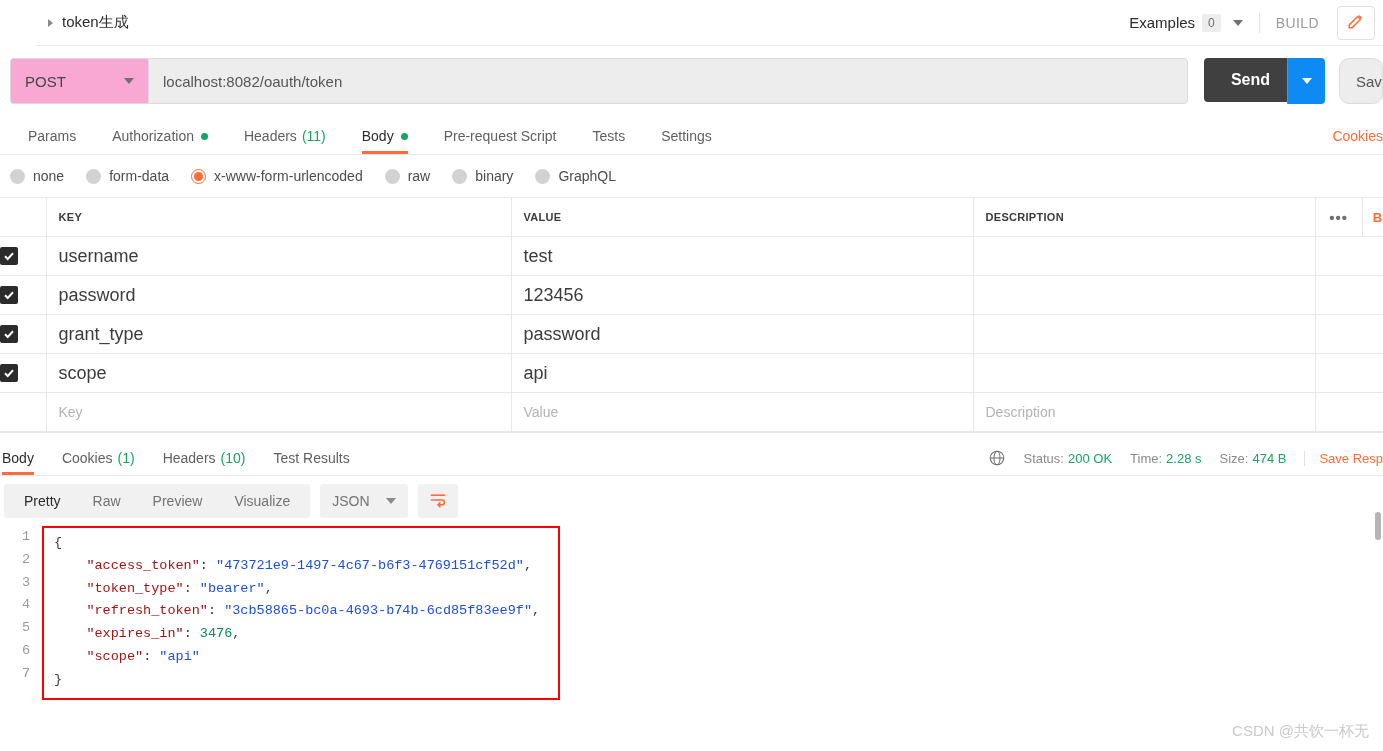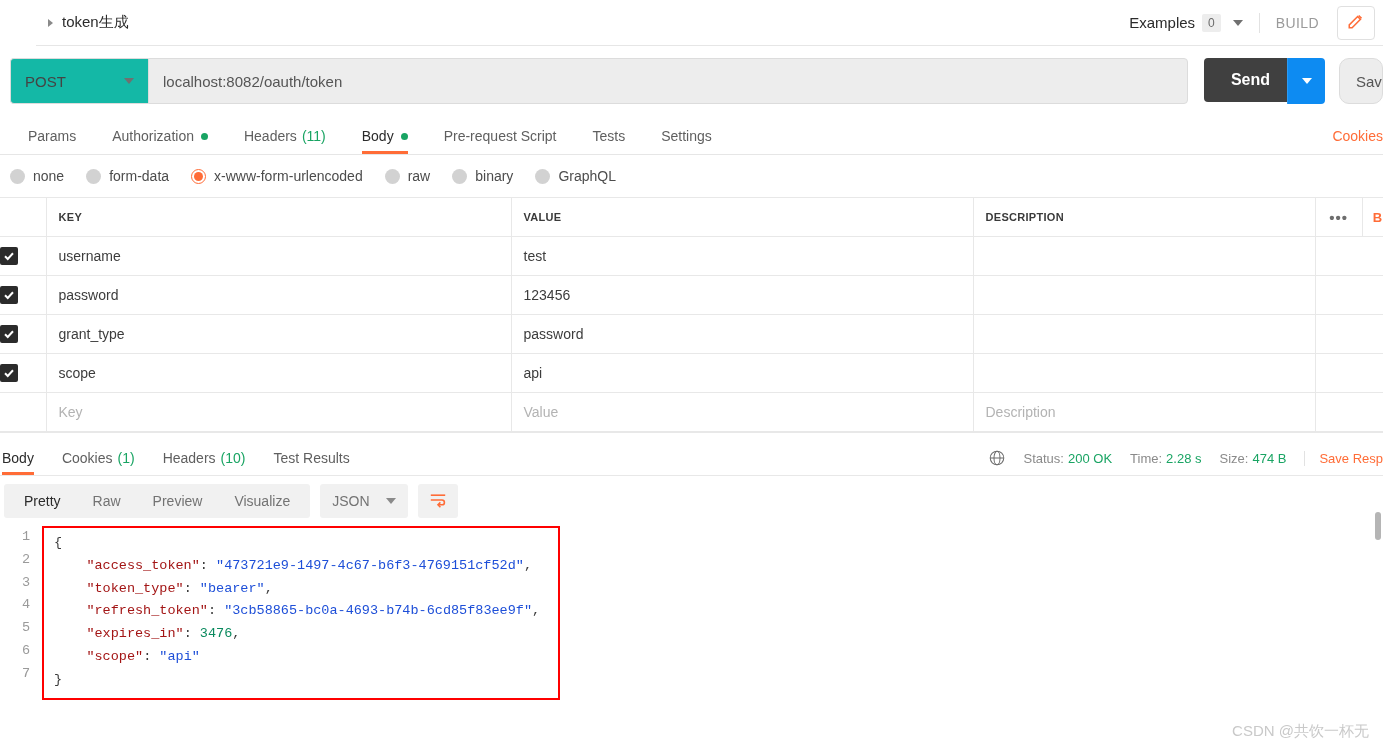--- a/index.html
+++ b/index.html
@@ -87,21 +87,21 @@
 
   
   .urlrow {
     display: flex;
     align-items: center;
     padding: 12px 0 12px 10px;
   }
   .method-box {
     width: 138px;
     height: 46px;
-    background: #14b8a6;
+    background: #f9a8d4;
     border: 1px solid #dcdcdc;
     border-right: none;
     border-radius: 4px 0 0 4px;
     display: flex;
     align-items: center;
     padding: 0 14px;
   }
   .method-label { font-size: 15px; color: #444; }
   .method-caret {
     margin-left: auto;
@@ -266,21 +266,21 @@
   .col-val   { width: 462px; }
   .col-desc  { width: 342px; }
   .col-act   { width: 68px; padding: 0 !important; }
   th.hdr {
     font-size: 11px;
     color: #3a3a3a;
     letter-spacing: .3px;
     font-weight: bold;
     background: #fff;
   }
-  .cell-txt { font-size: 14px; color: #3c3c3c; }
+  .cell-txt { font-size: 18px; color: #3c3c3c; }
   .cell-ph  { font-size: 14px; color: #b3b3b3; }
   .chk {
     width: 18px; height: 18px;
     background: #2b2b2b;
     border-radius: 2px;
     display: inline-flex;
     align-items: center;
     justify-content: center;
   }
   .dots {

